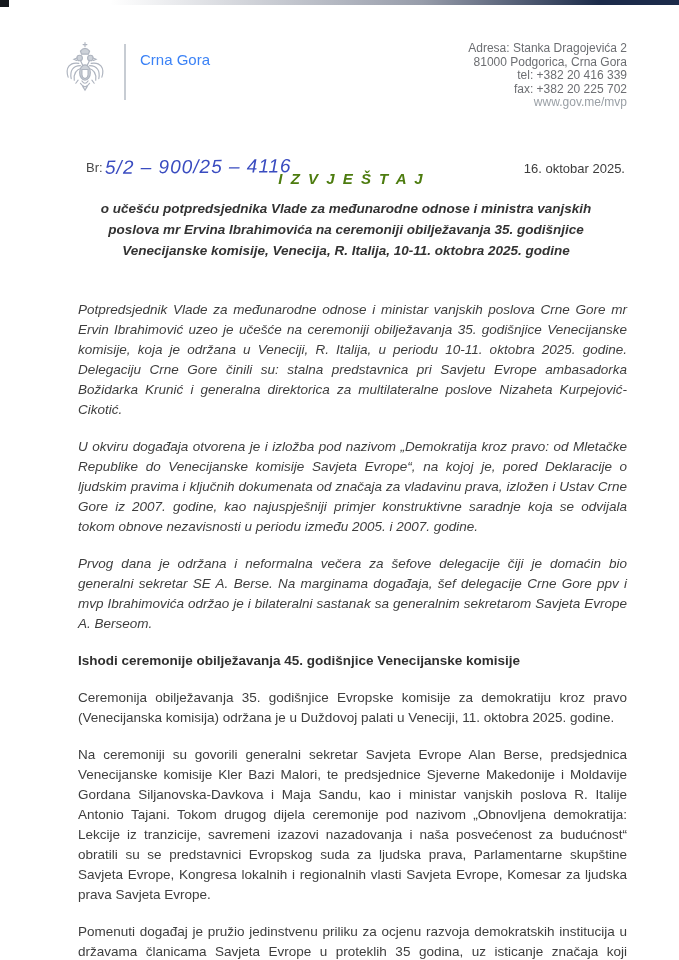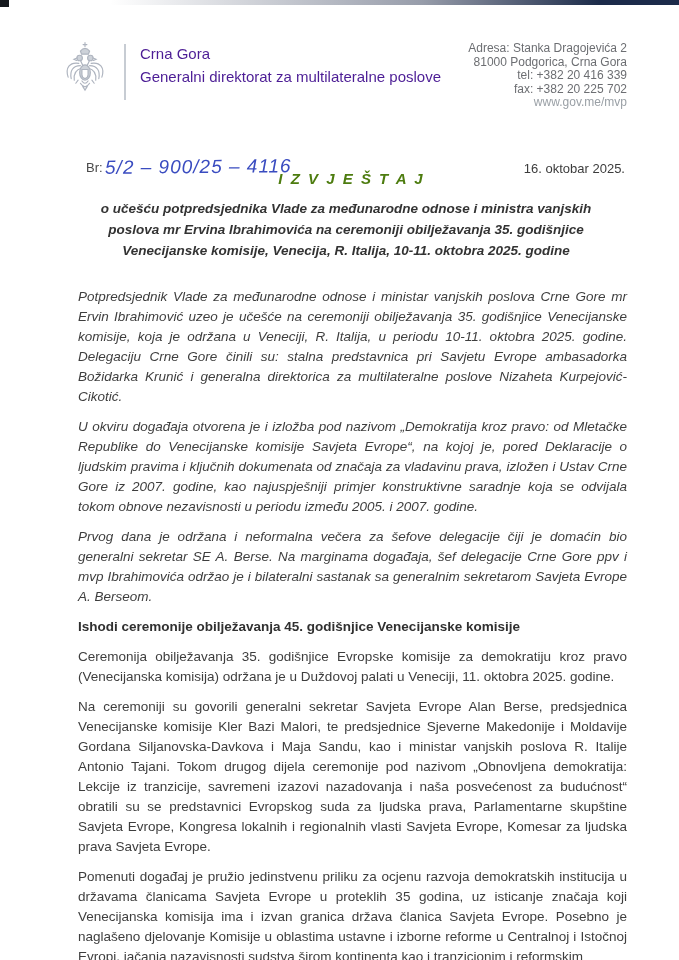--- a/index.html
+++ b/index.html
@@ -15,21 +15,21 @@
     position:absolute;top:0;left:110px;right:0;height:5px;
     background:linear-gradient(to right, rgba(24,36,66,0), rgba(24,36,66,.45) 55%, #1c2b4a 86%);
   }
   .scan-corner{
     position:absolute;top:0;left:0;width:9px;height:7px;background:#15181d;
   }
   
   .letterhead{position:absolute;top:40px;left:62px;display:flex;align-items:flex-start;}
   .coa{width:46px;height:62px;flex:0 0 auto;}
   .vdivider{width:2px;height:56px;background:#c7ccd3;margin:4px 0 0 16px;}
-  .org{margin:2px 0 0 14px;color:#4c1d95;font-size:15px;line-height:23px;white-space:nowrap;}
+  .org{margin:8px 0 0 14px;color:#3b82f6;font-size:15px;line-height:23px;white-space:nowrap;}
   .contact{
     position:absolute;top:42px;right:52px;text-align:right;
     color:#6c6e72;font-size:12px;line-height:13.5px;white-space:nowrap;
   }
   .contact .muted{color:#9aa0a6;}
   
   .refrow{position:absolute;top:141px;left:86px;right:54px;height:26px;margin-top:14px;}
   .ref-label{font-size:13px;color:#4a4a4a;vertical-align:top;line-height:26px;}
   .ref-number{
     font-size:19px;font-style:italic;letter-spacing:1px;
@@ -44,21 +44,21 @@
   }
   .doc-subtitle{
     position:absolute;top:198px;left:88px;right:75px;text-align:center;
     font-size:13.5px;font-weight:bold;font-style:italic;line-height:21px;color:#333333;
   }
   
   .doc-body{
     position:absolute;top:283px;left:78px;width:549px;
     font-size:13.5px;line-height:20px;color:#3e3e3e;text-align:justify;
   }
-  .doc-body p{margin:4px 0 10px 0;}
+  .doc-body p{margin:17px 0 10px 0;}
   .doc-body p.ital{font-style:italic;}
   .sec-heading{font-weight:bold;color:#303030;margin:3px 0 10px 0;font-size:13.5px;text-align:left;}
 </style>
 </head>
 <body>
 
 <div class="scan-top-line"></div>
 <div class="scan-corner"></div>
 
 <div class="letterhead">
@@ -83,21 +83,20 @@
       <path d="M26 38 h8 v7 q0 4 -4 5 q-4 -1 -4 -5 z" fill="#ffffff"></path>
 
       <path d="M26 53 q4 6 8 0 M24 56 q6 9 12 0 M27 60 l3 5 3 -5"></path>
 
       <path d="M21 52 l-3 4 M39 52 l3 4"></path>
     </g>
   </svg>
   <div class="vdivider"></div>
   <div class="org">
     <div>Crna Gora</div>
-    <div>Generalni direktorat za multilateralne poslove</div>
   </div>
 </div>
 
 <div class="contact">
   <div>Adresa: Stanka Dragojevića 2</div>
   <div>81000 Podgorica, Crna Gora</div>
   <div>tel: +382 20 416 339</div>
   <div>fax: +382 20 225 702</div>
   <div class="muted">www.gov.me/mvp</div>
 </div>

